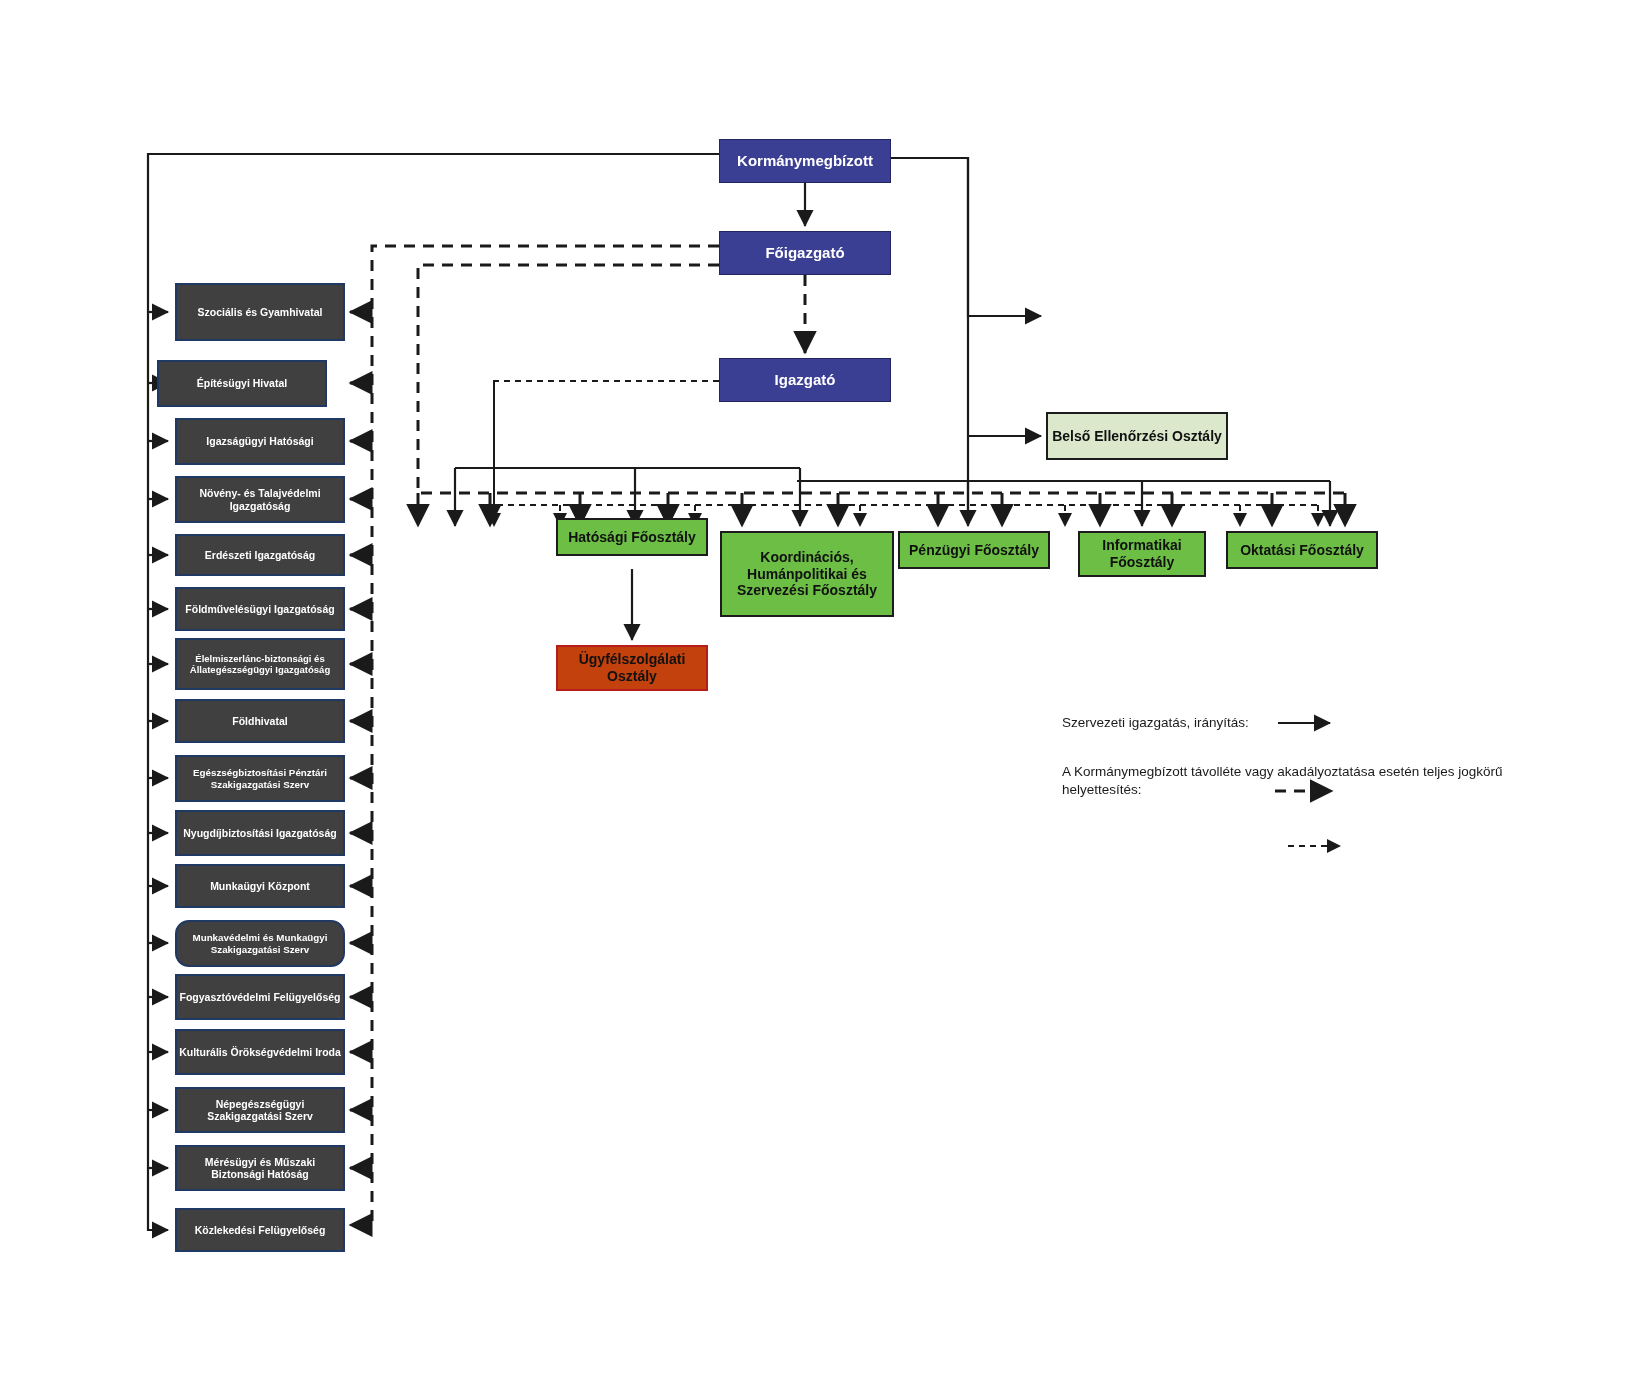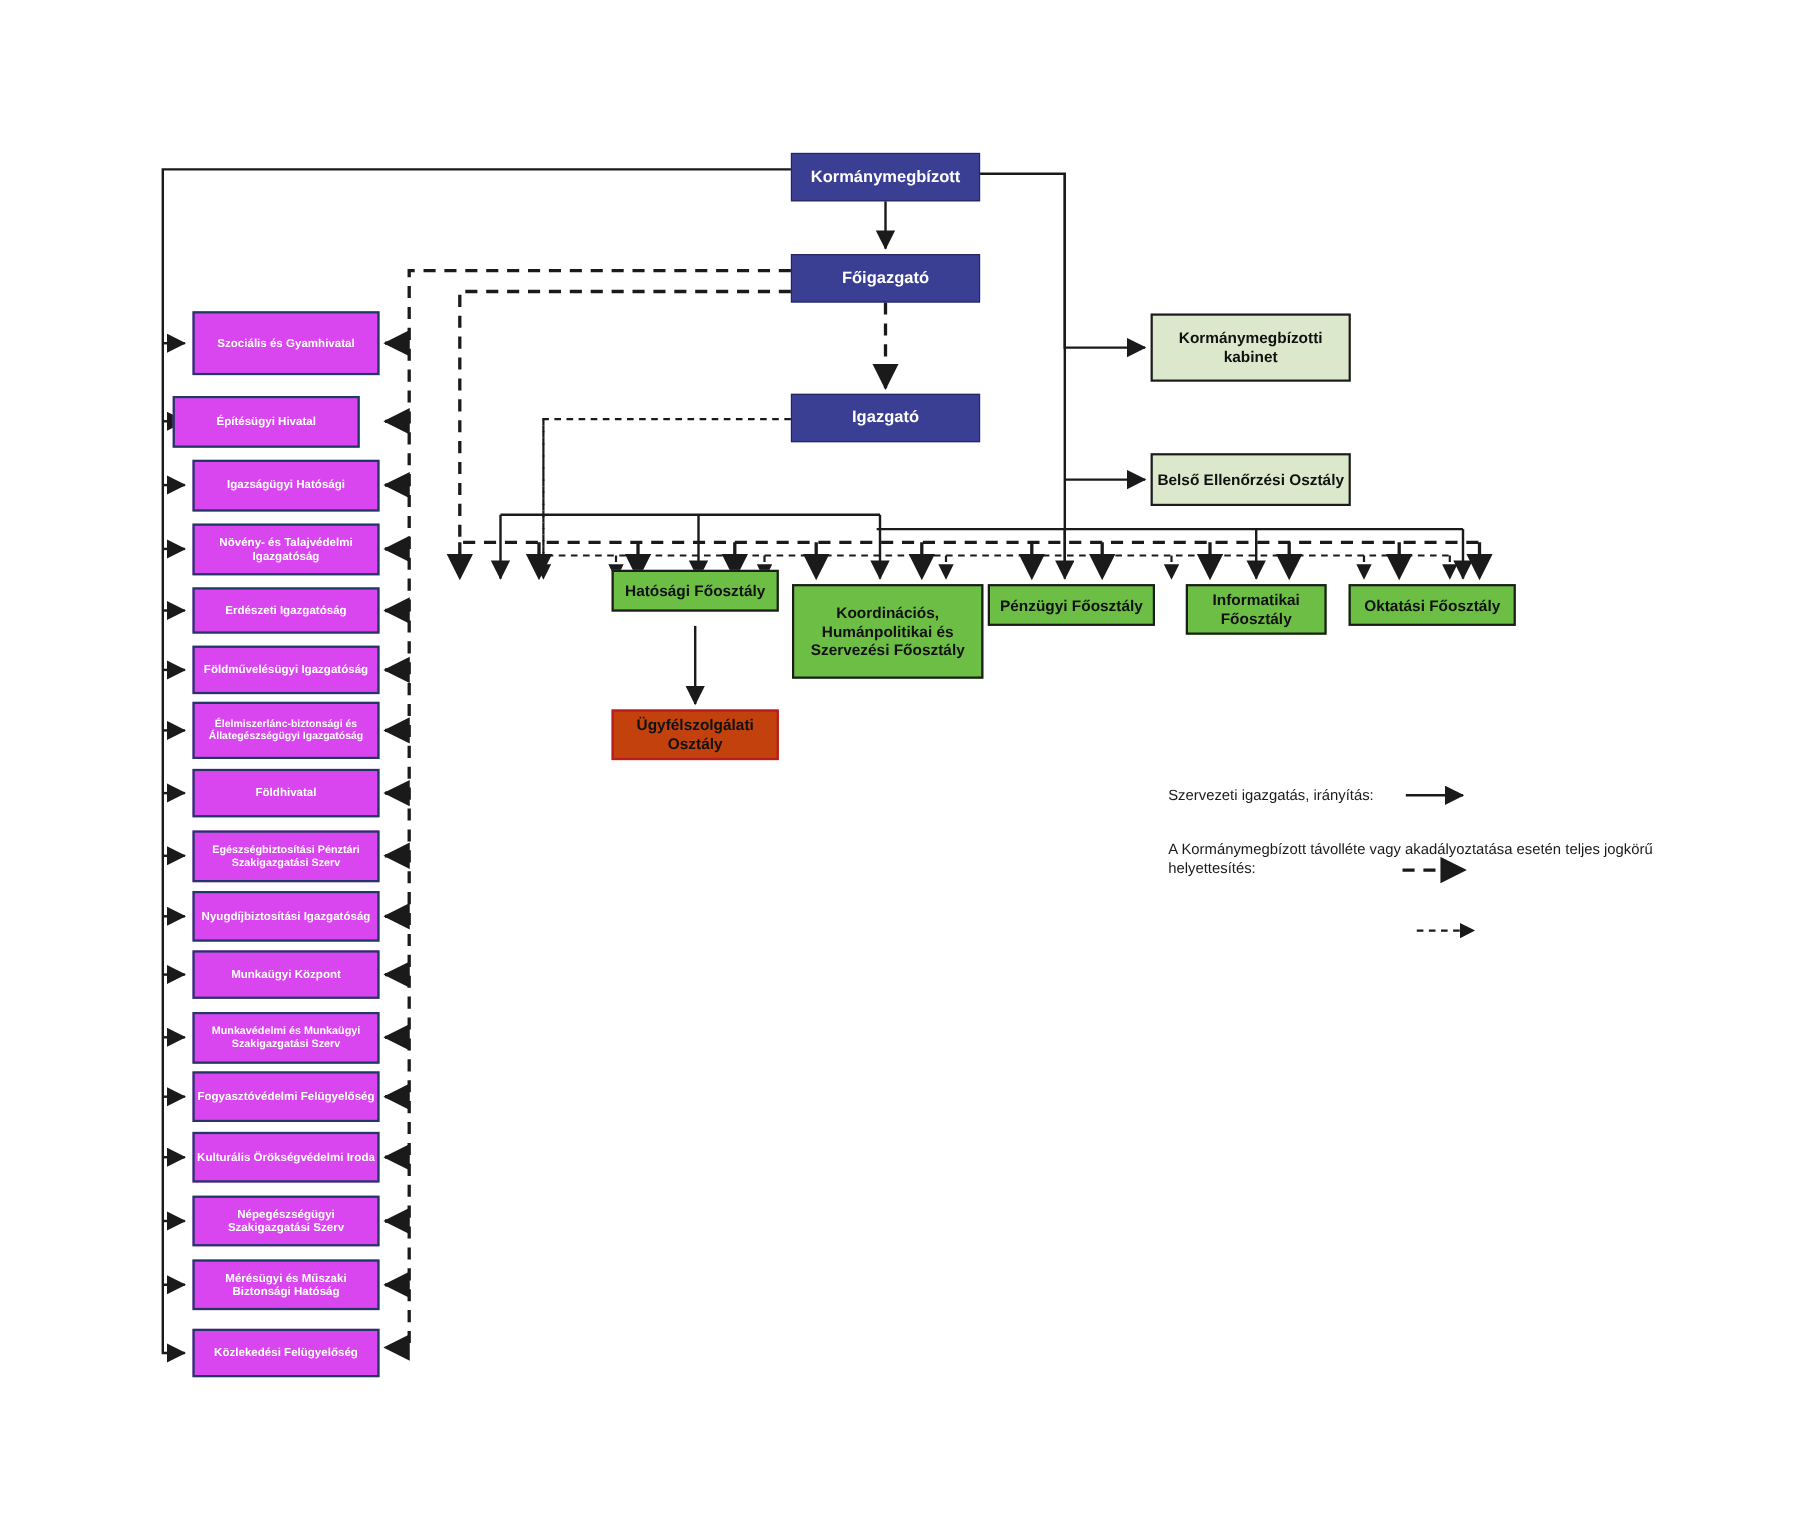--- a/index.html
+++ b/index.html
@@ -1,20 +1,20 @@
 <!DOCTYPE html>
 <html><head>
 <meta charset="utf-8">
 <style>
   html,body{margin:0;padding:0;background:#ffffff;}
   body{font-family:"Liberation Sans", sans-serif;}
   #canvas{position:relative;width:1652px;height:1375px;background:#ffffff;overflow:hidden;}
   .box{position:absolute;box-sizing:border-box;display:flex;align-items:center;justify-content:center;text-align:center;line-height:1.18;}
   .blue-dark{background:#3b3f93;border:1px solid #23265e;color:#ffffff;font-weight:bold;font-size:15px;}
-  .blue-light{background:#d946ef;border:2px solid #1f3864;color:#ffffff;font-weight:bold;font-size:10.5px;}
+  .blue-light{background:#404040;border:2px solid #1f3864;color:#ffffff;font-weight:bold;font-size:10.5px;}
   .green-dark{background:#6cbe45;border:2px solid #1c1c1c;color:#111111;font-weight:bold;font-size:14px;}
   .green-light{background:#dce8cb;border:2px solid #1c1c1c;color:#111111;font-weight:bold;font-size:14px;}
   .yellow{background:#c2410c;border:2px solid #b91c1c;color:#111111;font-weight:bold;font-size:14px;}
   .legend-txt{position:absolute;font-size:13.5px;color:#1a1a1a;line-height:1.35;}
   svg.wires{position:absolute;left:0;top:0;width:1652px;height:1375px;pointer-events:none;}
   .ln{stroke:#1a1a1a;fill:none;}
   .s1{stroke-width:2.2;}
   .s2{stroke-width:3.0;stroke-dasharray:11 8;}
   .s3{stroke-width:2.0;stroke-dasharray:6 5;}
 </style>
@@ -129,23 +129,20 @@
   <div class="box blue-dark" style="left:719px;top:139px;width:172px;height:44px;">
     <span>Kormánymegbízott</span>
   </div>
   <div class="box blue-dark" style="left:719px;top:231px;width:172px;height:44px;">
     <span>Főigazgató</span>
   </div>
   <div class="box blue-dark" style="left:719px;top:358px;width:172px;height:44px;">
     <span>Igazgató</span>
   </div>
 
-  <div class="box green-light" style="left:1046px;top:285px;width:182px;height:62px;">
-    <span>Kormánymegbízotti kabinet</span>
-  </div>
   <div class="box green-light" style="left:1046px;top:412px;width:182px;height:48px;">
     <span>Belső Ellenőrzési Osztály</span>
   </div>
 
   <div class="box green-dark" style="left:556px;top:518px;width:152px;height:38px;">
     <span>Hatósági Főosztály</span>
   </div>
   <div class="box green-dark" style="left:720px;top:531px;width:174px;height:86px;">
     <span>Koordinációs, Humánpolitikai és Szervezési  Főosztály</span>
   </div>
@@ -189,21 +186,21 @@
     </div>
   <div class="box blue-light" style="left:175px;top:755px;width:170px;height:47px;font-size:9.8px;">
     <span>Egészségbiztosítási Pénztári Szakigazgatási Szerv</span>
     </div>
   <div class="box blue-light" style="left:175px;top:810px;width:170px;height:46px;">
     <span>Nyugdíjbiztosítási Igazgatóság</span>
     </div>
   <div class="box blue-light" style="left:175px;top:864px;width:170px;height:44px;">
     <span>Munkaügyi Központ</span>
     </div>
-  <div class="box blue-light" style="left:175px;top:920px;width:170px;height:47px;font-size:9.8px;">
+  <div class="box blue-light" style="left:175px;top:920px;width:170px;height:47px;font-size:9.8px;border-radius:14px;">
     <span>Munkavédelmi és Munkaügyi Szakigazgatási Szerv</span>
     </div>
   <div class="box blue-light" style="left:175px;top:974px;width:170px;height:46px;">
     <span>Fogyasztóvédelmi Felügyelőség</span>
     </div>
   <div class="box blue-light" style="left:175px;top:1029px;width:170px;height:46px;">
     <span>Kulturális Örökségvédelmi Iroda</span>
     </div>
   <div class="box blue-light" style="left:175px;top:1087px;width:170px;height:46px;">
     <span>Népegészségügyi Szakigazgatási Szerv</span>

